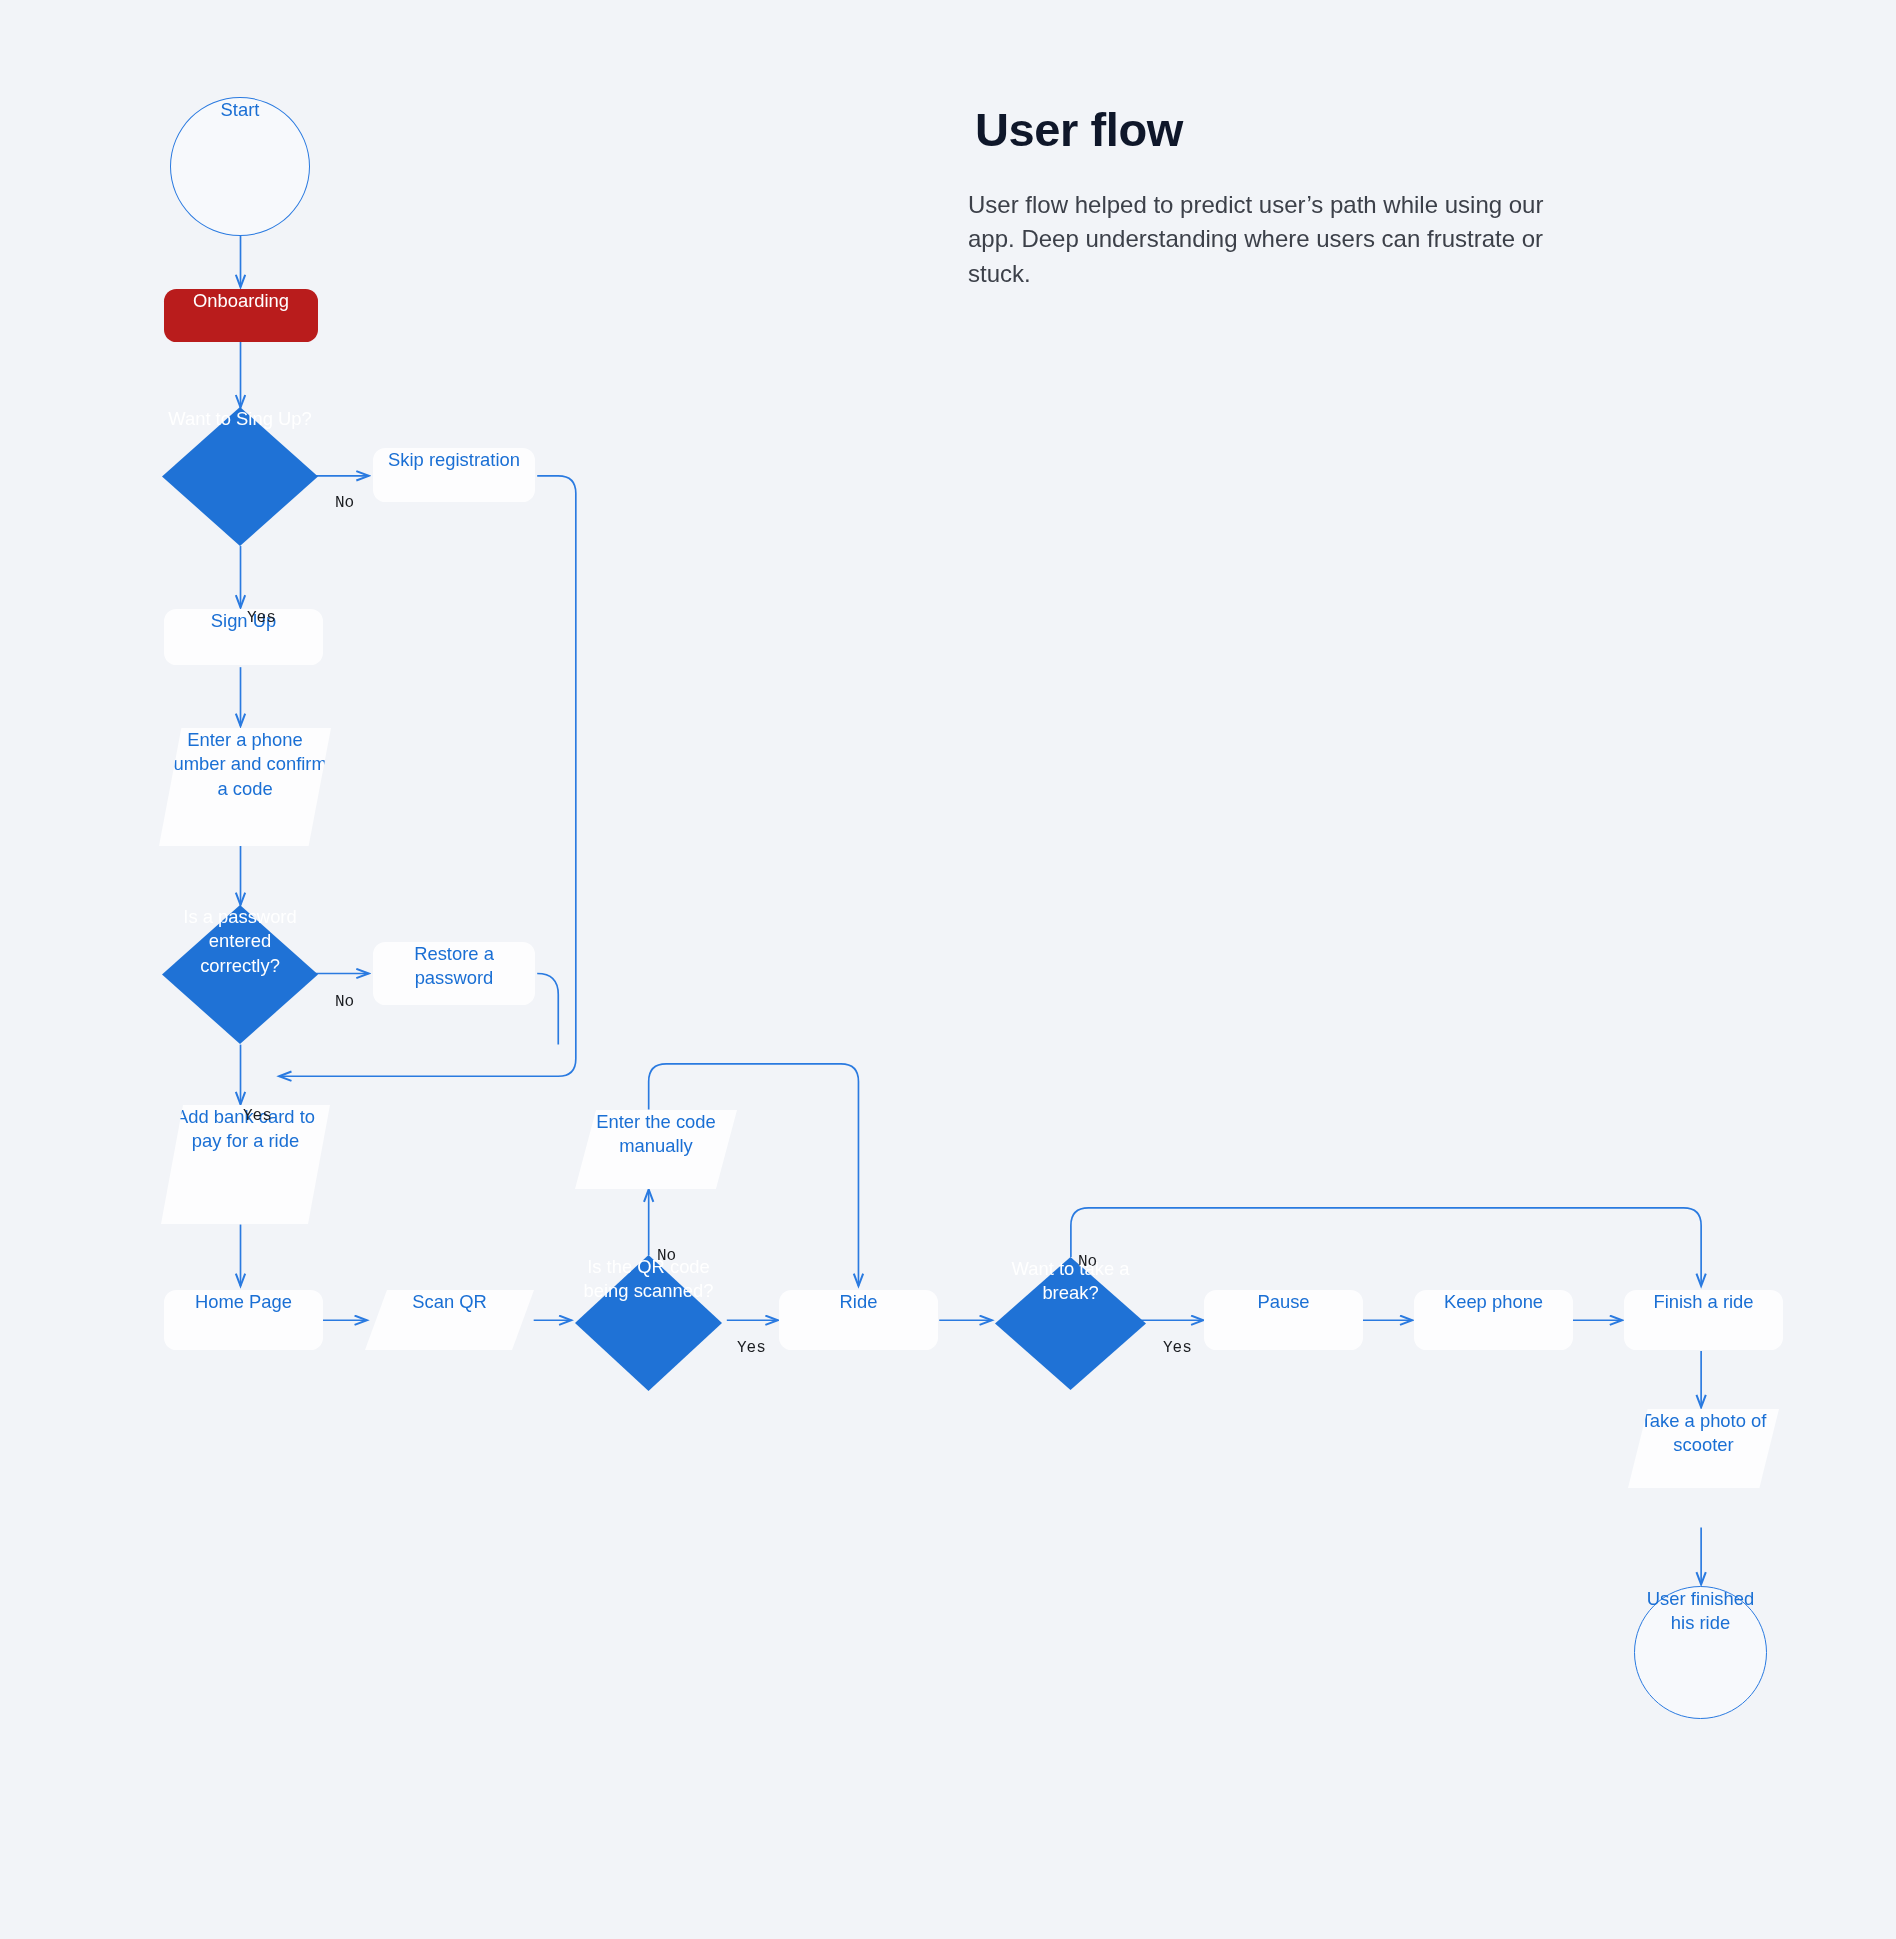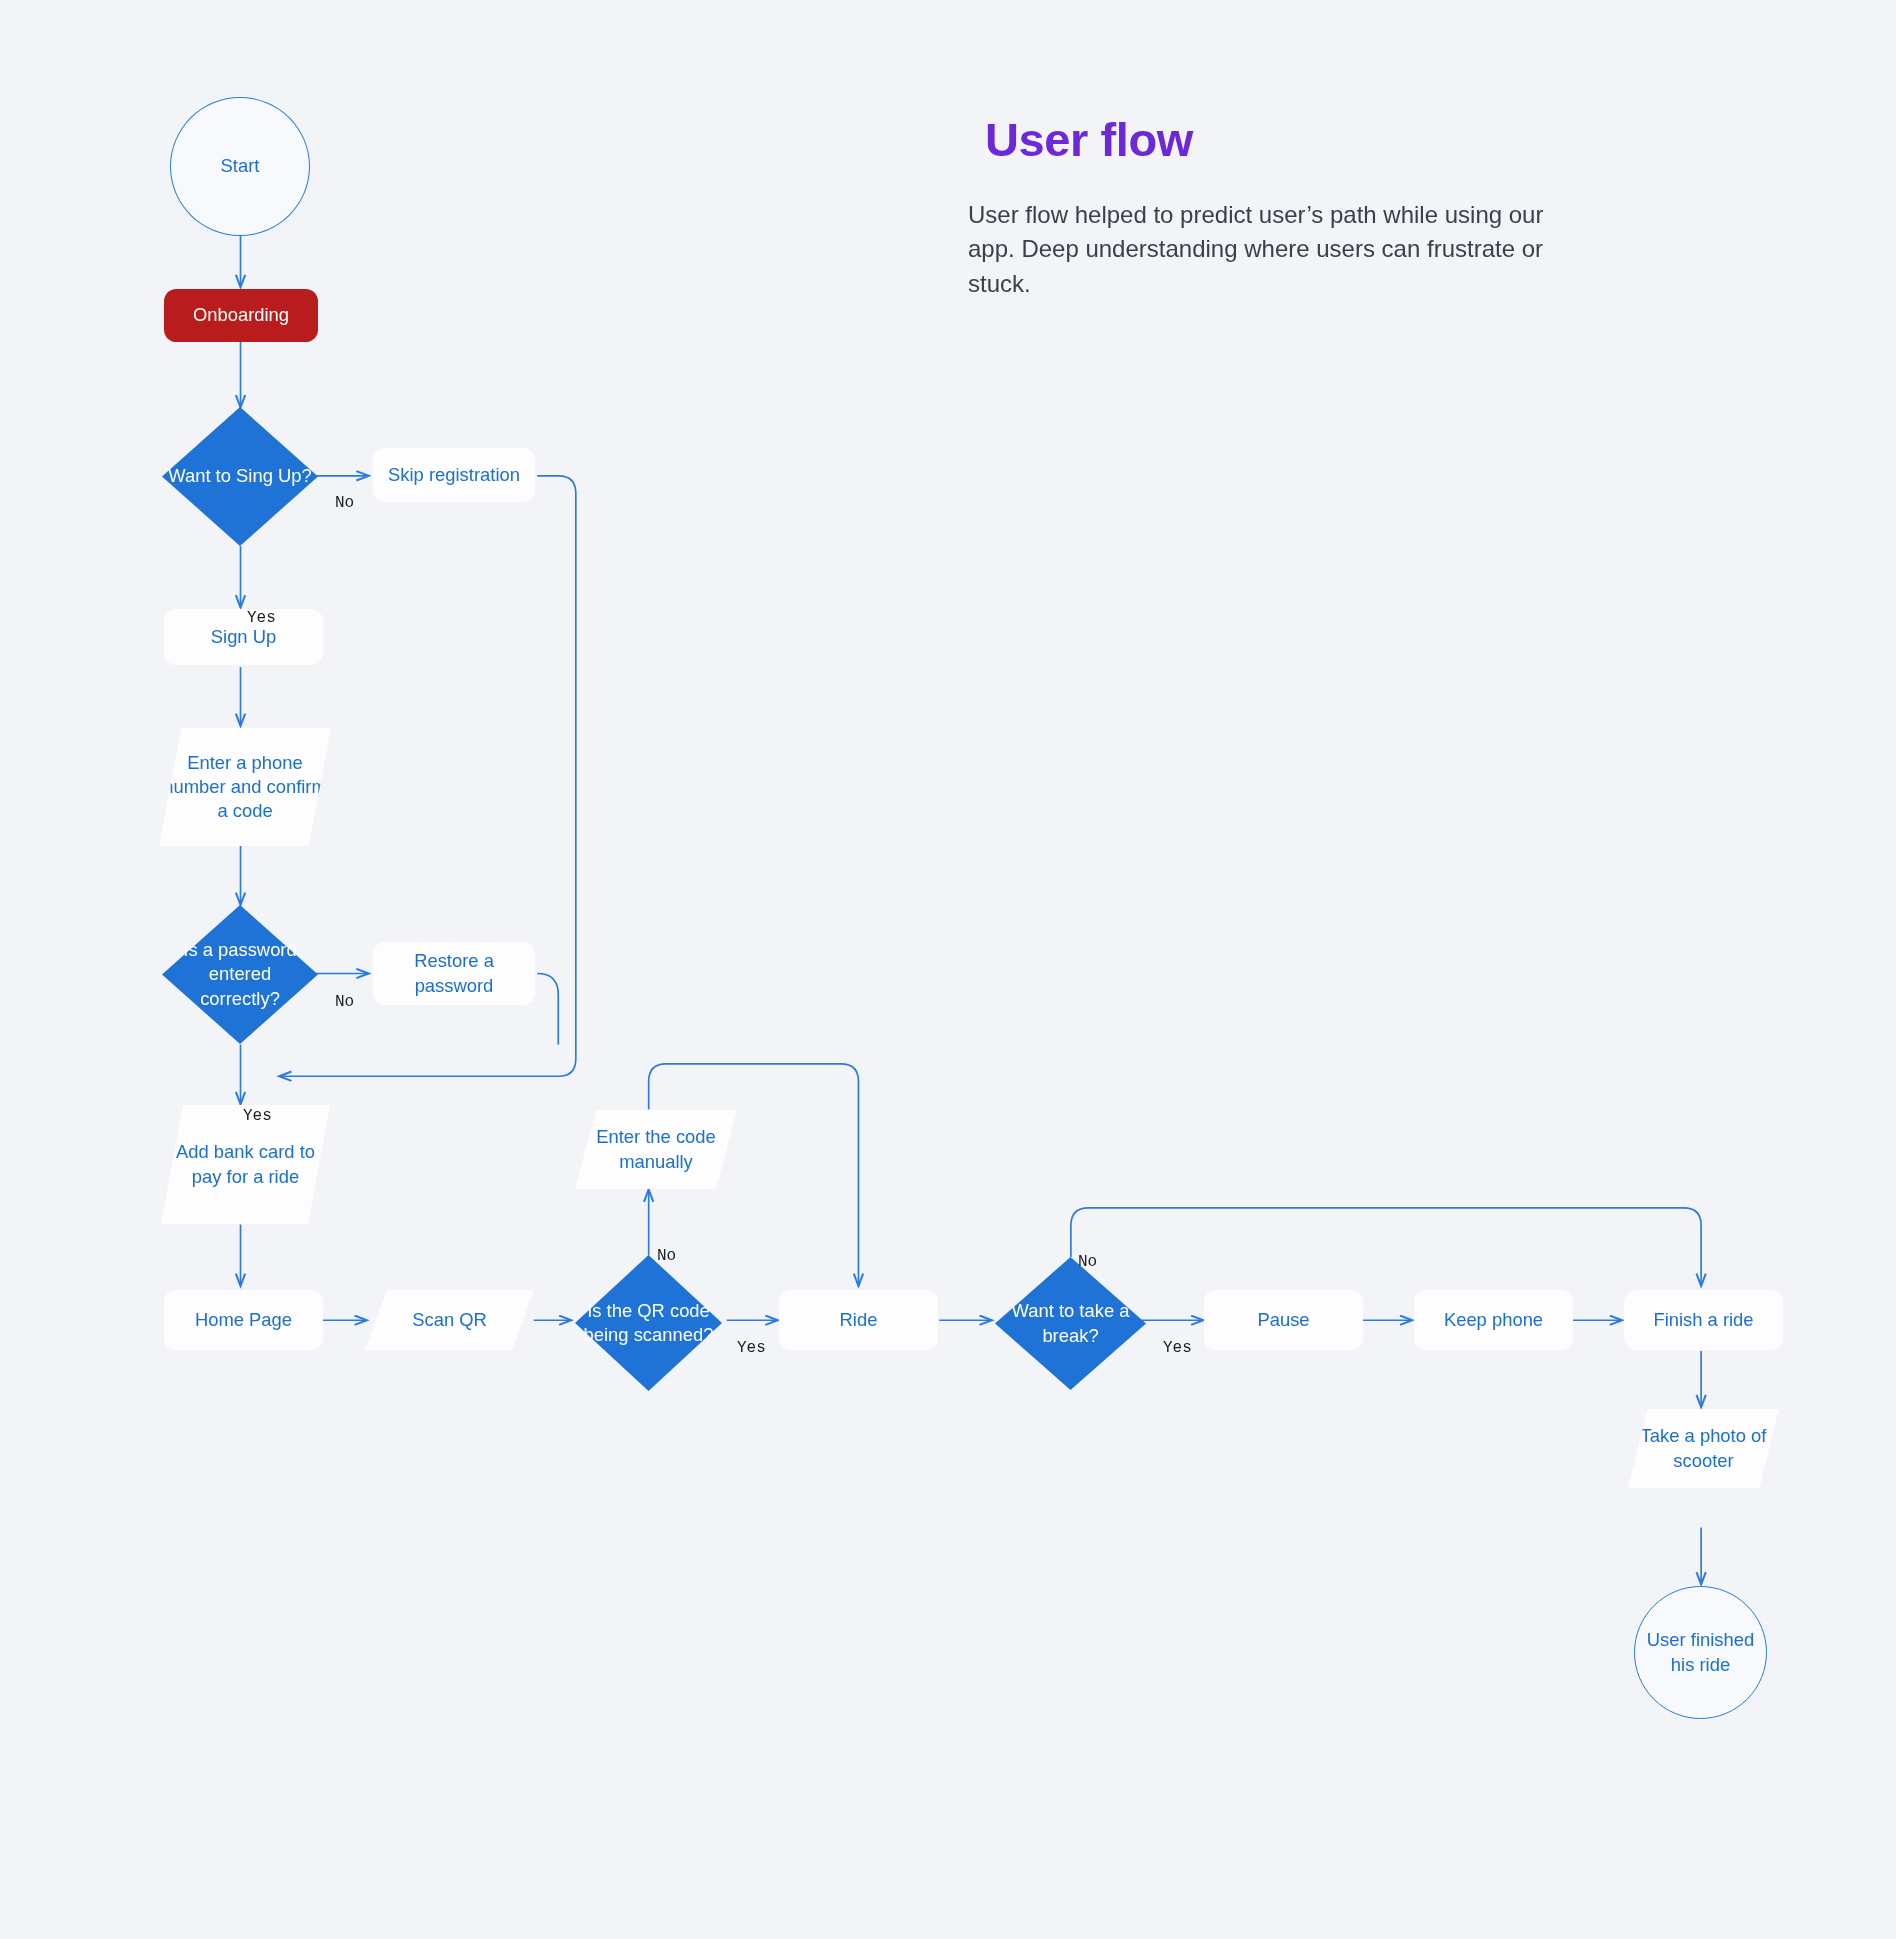--- a/index.html
+++ b/index.html
@@ -19,23 +19,23 @@
   
   #header {
     position: absolute;
     left: 968px;
     top: 97px;
     width: 597px;
   }
   #page-title {
     font-size: 47px;
     font-weight: bold;
-    color: #6d28d9;
+    color: #0f172a;
     letter-spacing: -0.4px;
-    margin: 17px;
+    margin: 7px;
     line-height: 1.1;
   }
   #page-subtitle {
     margin: 32px 0 0 0;
     font-size: 24px;
     line-height: 1.45;
     color: #3c4049;
     font-weight: 400;
   }
 
@@ -45,21 +45,20 @@
     left: 0; top: 0;
     width: 1896px;
     height: 1940px;
   }
 
   
   .node {
     position: absolute;
     box-sizing: border-box;
     display: flex;
-    align-items: center;
     justify-content: center;
     text-align: center;
     font-size: 18.4px;
     line-height: 1.32;
     color: #1a6fd4;
   }
   .node.process {
     background: #fdfdfe;
     border-radius: 12.3px;
   }

